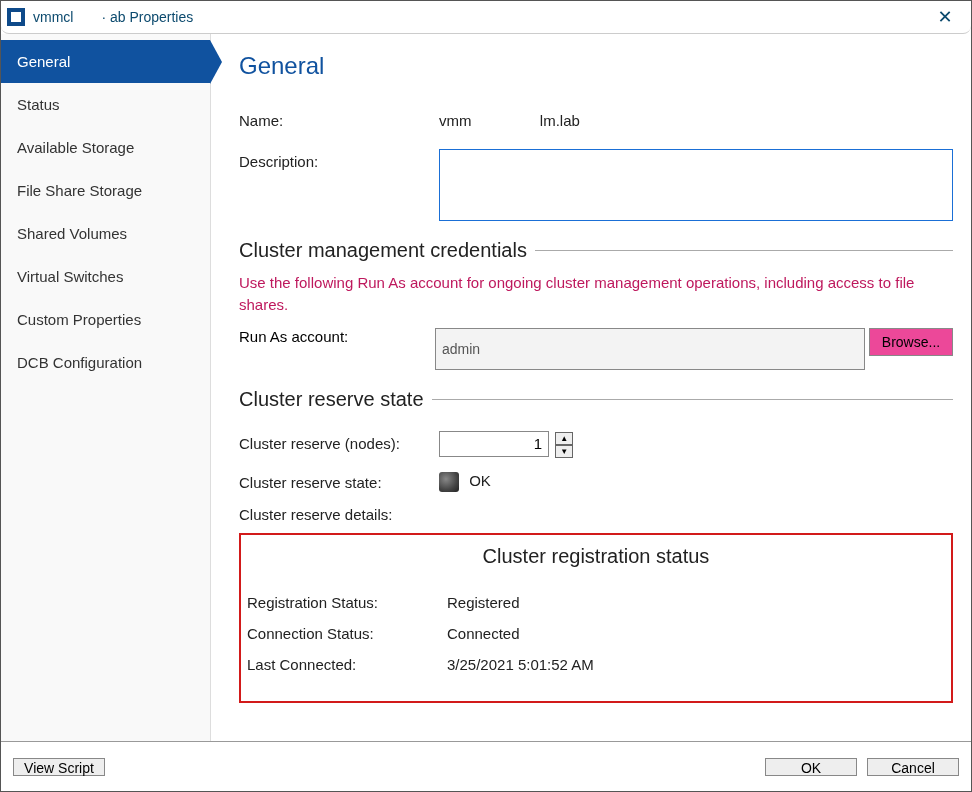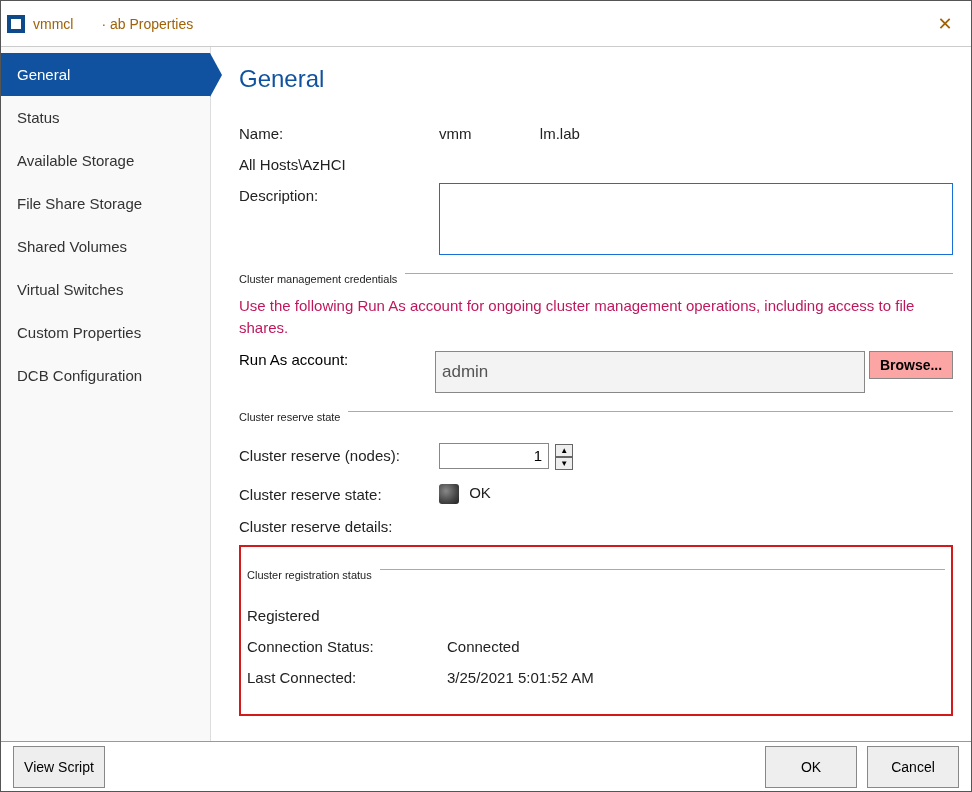--- a/index.html
+++ b/index.html
@@ -4,23 +4,23 @@
 <style>
   * { box-sizing: border-box; font-family: "Segoe UI", Tahoma, sans-serif; }
   body { margin: 0; background: #fff; }
   .window {
     width: 972px; height: 792px;
     border: 1px solid #555;
     display: flex; flex-direction: column;
     position: relative;
   }
   .titlebar {
-    height: 46px; display: flex; align-items: center;
+    height: 33px; display: flex; align-items: center;
     padding: 0 6px; border-bottom: 1px solid #ccc;
-    font-size: 14px; color: #a16207;
+    font-size: 14px; color: #0c4a6e; border-radius: 8px;
   }
   .title-icon {
     width: 18px; height: 18px; background: #0e4a8a;
     display: flex; align-items: center; justify-content: center;
     margin-right: 8px;
   }
   .title-icon-inner { width: 10px; height: 10px; background: #fff; }
   .titlebar .title-text { flex: 0 0 auto; }
   .titlebar .title-text2 { margin-left: 28px; flex: 0 0 auto; }
   .titlebar .spacer { flex: 1; }
@@ -60,36 +60,36 @@
     margin: 0 0 28px 0;
   }
   .row { display: flex; font-size: 15px; color: #222; margin-bottom: 10px; align-items: flex-start; }
   .row .label { width: 200px; flex-shrink: 0; padding-top: 4px; }
   .row .value { flex: 1; padding-top: 4px; }
   .desc-textarea {
     flex: 1; height: 72px; border: 1px solid #1a6fd6;
     font-size: 15px; padding: 4px; resize: none; outline: none;
   }
   .section-header {
-    display: flex; align-items: flex-start; margin: 18px 0 10px 0;
-    font-size: 11px; color: #222;
+    display: flex; align-items: center; margin: 18px 0 10px 0;
+    font-size: 20px; color: #222;
   }
   .section-header .line {
     flex: 1; height: 1px; background: #aaa; margin-left: 8px;
   }
   .helptext { font-size: 15px; color: #be185d; margin-bottom: 12px; line-height: 1.45; }
   .runas-row { display: flex; align-items: flex-start; font-size: 15px; margin-bottom: 8px; gap: 4px; }
   .runas-row .label { width: 192px; flex-shrink: 0; }
   .runas-input {
     flex: 1; height: 28px; border: 1px solid #888; background: #f3f3f3;
-    padding: 20px 6px; font-size: 17px; color: #555;
+    padding: 20px 6px; font-size: 14px; color: #555;
   }
   .browse-btn {
-    width: 84px; height: 28px; border: 1px solid #888; background: #fca5a5;
-    font-size: 14px; cursor: default; font-weight: bold;
+    width: 84px; height: 28px; border: 1px solid #888; background: #ec4899;
+    font-size: 14px; cursor: default;
   }
   .reserve-input {
     width: 110px; height: 26px; border: 1px solid #888; text-align: right;
     padding: 2px 6px; font-size: 15px;
   }
   .spinner { display: inline-flex; flex-direction: column; margin-left: 2px; vertical-align: middle; }
   .spinner button {
     width: 18px; height: 13px; border: 1px solid #666; background: #eee;
     font-size: 8px; line-height: 8px; padding: 0; cursor: default;
   }
@@ -100,21 +100,21 @@
   }
   .reg-box {
     border: 2px solid #d21a1a; padding: 10px 6px 18px 6px; margin-top: 8px;
   }
   .footer {
     border-top: 1px solid #999; height: 50px;
     display: flex; align-items: center; padding: 0 12px; gap: 10px;
   }
   .footer .spacer { flex: 1; }
   .wbtn {
-    min-width: 92px; height: 42px; border: 1px solid #888; background: #eee;
+    min-width: 92px; height: 18px; border: 1px solid #888; background: #eee;
     font-size: 14px; cursor: default;
   }
 </style>
 </head>
 <body>
 
 <div class="window">
 
   <div class="titlebar">
     <span class="title-icon">
@@ -144,21 +144,20 @@
       <div class="row">
         <div class="label">Name:</div>
         <div class="value">
           <span>vmm</span>
           <span style="display:inline-block;width:60px;"></span>
           <span>lm.lab</span>
         </div>
       </div>
 
       <div class="row">
-        <div class="value">All Hosts\AzHCI</div>
       </div>
 
       <div class="row">
         <div class="label">Description:</div>
         <textarea class="desc-textarea" style=""></textarea>
       </div>
 
       <div class="section-header">
         <span>Cluster management credentials</span>
         <span class="line"></span>
@@ -191,26 +190,27 @@
           <span class="ok-icon"></span>
           <span>OK</span>
         </div>
       </div>
       <div class="row">
         <div class="label">Cluster reserve details:</div>
         <div class="value"></div>
       </div>
 
       <div class="reg-box">
-        <div class="section-header" style="margin-top:12px;">
+        <div class="section-header" style="margin-top:0;flex-direction:column;">
           <span>Cluster registration status</span>
           <span class="line"></span>
         </div>
         <div style="height:12px;"></div>
         <div class="row">
+          <div class="label">Registration Status:</div>
           <div class="value">Registered</div>
         </div>
         <div class="row">
           <div class="label">Connection Status:</div>
           <div class="value">Connected</div>
         </div>
         <div class="row">
           <div class="label">Last Connected:</div>
           <div class="value">3/25/2021 5:01:52 AM</div>
         </div>

